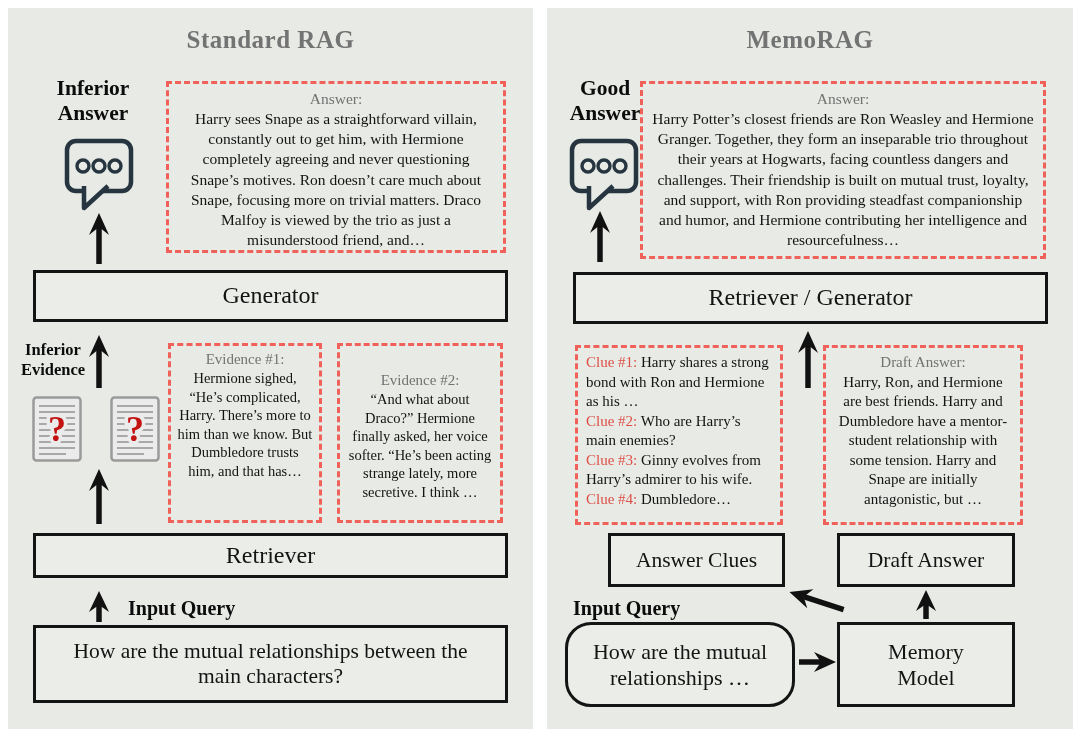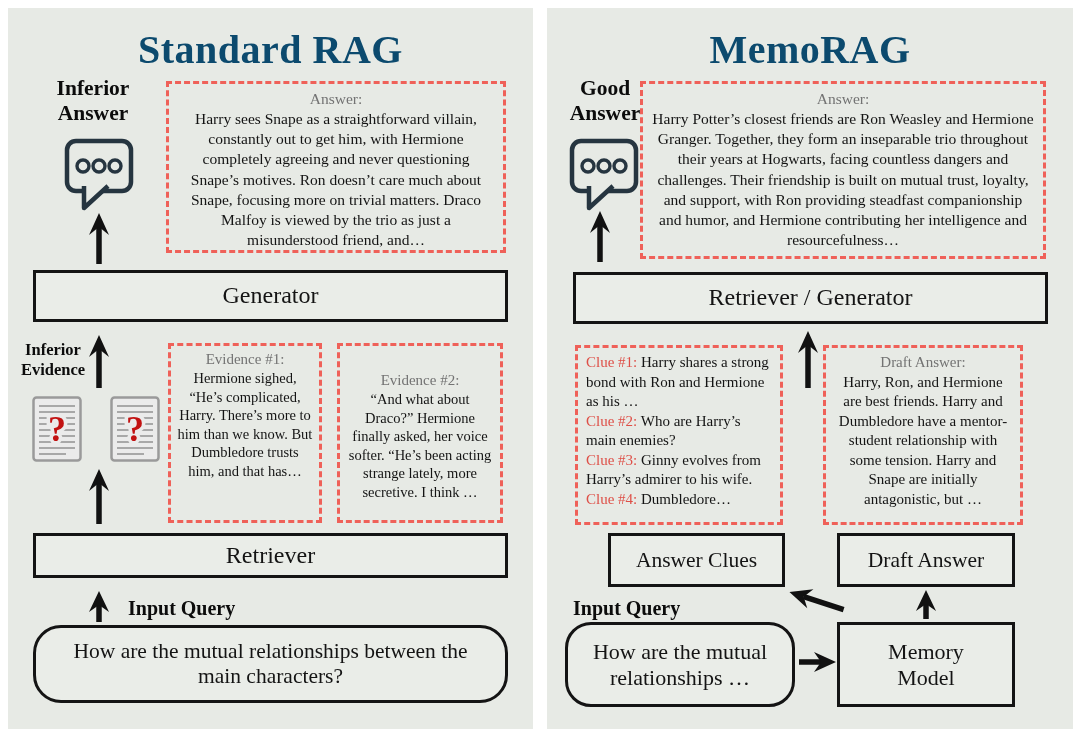--- a/index.html
+++ b/index.html
@@ -2,21 +2,21 @@
 <html><head>
 <meta charset="utf-8">
 <style>
   html,body { margin:0; padding:0; background:#ffffff; }
   #stage { position:relative; width:1080px; height:737px; background:#ffffff; overflow:hidden;
            font-family:"Liberation Serif","DejaVu Serif",serif; color:#141414; }
   .panel { position:absolute; top:8px; height:721px; background:#e7eae5; }
   #panel-left  { left:8px;  width:525px; }
   #panel-right { left:547px; width:526px; }
   .title { position:absolute; top:18px; left:0; right:0; text-align:center;
-           font-size:40px; font-weight:bold; color:#0c4a6e; letter-spacing:.5px; }
+           font-size:25px; font-weight:bold; color:#737373; letter-spacing:.5px; }
   .side-label { position:absolute; font-weight:bold; text-align:center;
                 font-size:21.5px; line-height:1.15; color:#0c0c0c; }
   .side-label span { display:block; }
   .small-label { position:absolute; font-weight:bold; text-align:center;
                  font-size:16.5px; line-height:1.2; color:#0c0c0c; }
   .small-label span { display:block; }
   .iq-label { position:absolute; font-weight:bold; font-size:20px; color:#0c0c0c; }
   .solid-box { position:absolute; box-sizing:border-box; background:#eaede8;
                border:3px solid #141414; display:flex; align-items:center;
                justify-content:center; text-align:center; font-size:24px; line-height:1.15; }
@@ -125,21 +125,21 @@
     <div class="solid-box" style="left:25px; top:525px; width:475px; height:45px;">
       <span>Retriever</span>
     </div>
 
     <svg class="arrow" style="left:78px; top:582px;" width="26" height="34" viewBox="0 0 26 34">
       <path d="M13 32 L13 14" stroke="#111" stroke-width="5.5" fill="none"></path>
       <path d="M13 1 L3 22 L13 15 L23 22 Z" fill="#111"></path>
     </svg>
     <div class="iq-label" style="left:120px; top:589px;">Input Query</div>
 
-    <div class="solid-box" style="left:25px; top:617px; width:475px; height:78px; font-size:21.5px; padding:0 18px;border-radius:28px;">
+    <div class="solid-box" style="left:25px; top:617px; width:475px; height:78px; font-size:21.5px; padding:0 18px;">
       <span>How are the mutual relationships between the main characters?</span>
     </div>
   </div>
 
   <div class="panel" id="panel-right">
     <div class="title">MemoRAG</div>
 
     <div class="side-label" style="left:8px; top:68px; width:100px;">
       <span>Good</span>
       <span>Answer</span>

